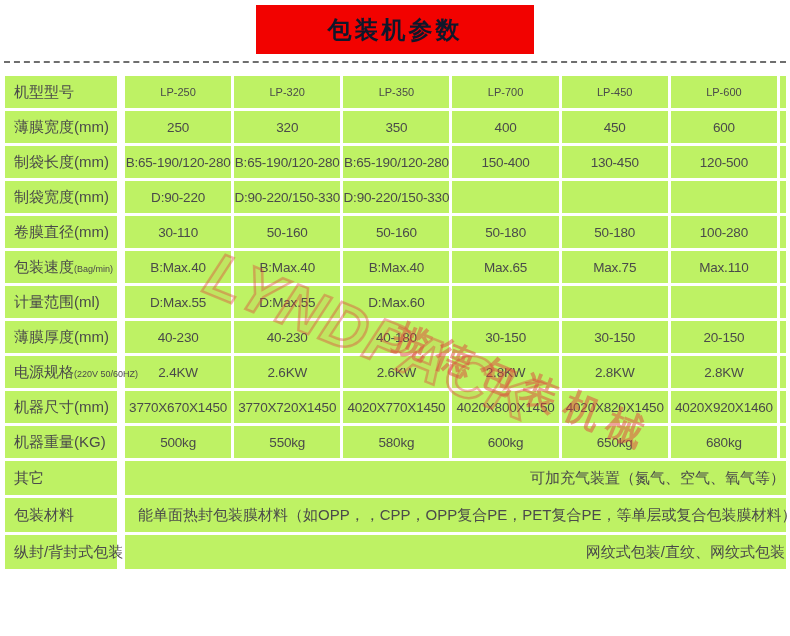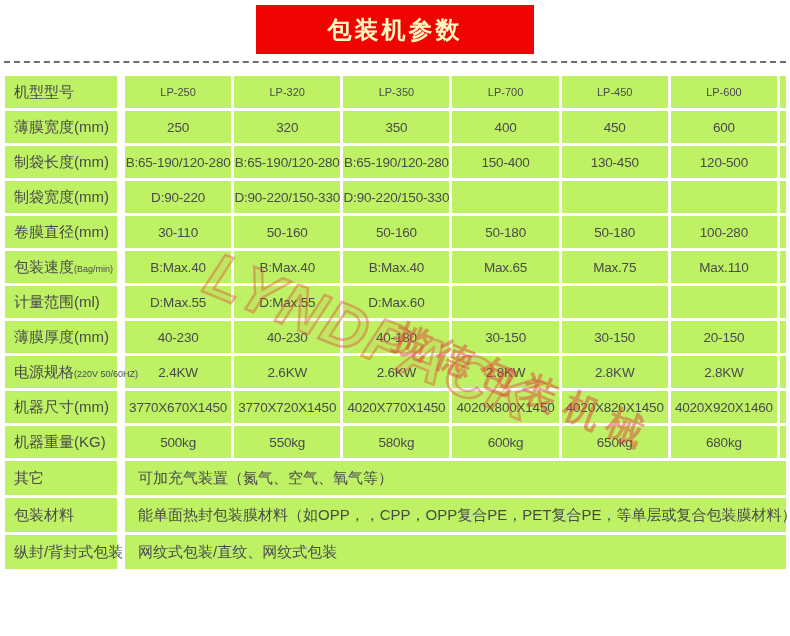--- a/index.html
+++ b/index.html
@@ -4,40 +4,40 @@
 <style>
   html,body { margin:0; padding:0; background:#ffffff; }
   body { width:790px; height:636px; font-family:"Liberation Sans","DejaVu Sans",sans-serif; }
   .page { position:relative; width:790px; height:636px; overflow:hidden; background:#fff; }
 
   .title-banner {
     width:278px; height:49px; background:#f20200;
     margin:5px auto 0; display:flex; align-items:center; justify-content:center;
   }
   .title-banner .title-text {
-    color:#fef9c3; font-size:24px; font-weight:bold; letter-spacing:3px;
+    color:#0f172a; font-size:24px; font-weight:bold; letter-spacing:3px;
   }
 
   .dashed-divider { border-top:2px dashed #6e6e6e; margin:7px 4px 0 4px; height:0; }
 
   table.spec {
     border-collapse:separate; border-spacing:3px; table-layout:fixed;
     width:787px; margin:10px 0 0 2px;
   }
   td { height:32px; color:#4a4a4a; overflow:visible; }
   tr.dark  td { background:#bef264; }
   tr.light td { background:#bef264; }
   td.label {
     text-align:left; padding:0 0 0 9px; font-size:15px; white-space:nowrap;
     border-right:5px solid #ffffff; box-sizing:border-box;
   }
   td.label .small { font-size:9px; letter-spacing:0; }
   td.val { text-align:center; font-size:13.5px; white-space:nowrap; padding:0; letter-spacing:-0.2px; }
   td.model { font-size:11px; letter-spacing:0; }
-  td.merged { text-align:left; padding-left:13px; font-size:15px; white-space:nowrap; }
+  td.merged { text-align:right; padding-left:13px; font-size:15px; white-space:nowrap; }
   td.sliver { padding:0; }
 
   .watermark { position:absolute; left:0; top:0; width:790px; height:636px; pointer-events:none; }
   .wm-en {
     position:absolute; left:222px; top:238px;
     font-size:62px; font-weight:800; font-style:italic; letter-spacing:2px;
     color:rgba(222,70,60,0.07);
     -webkit-text-stroke:2.5px rgba(222,70,60,0.40);
     transform:rotate(22deg); transform-origin:left top; white-space:nowrap;
   }

